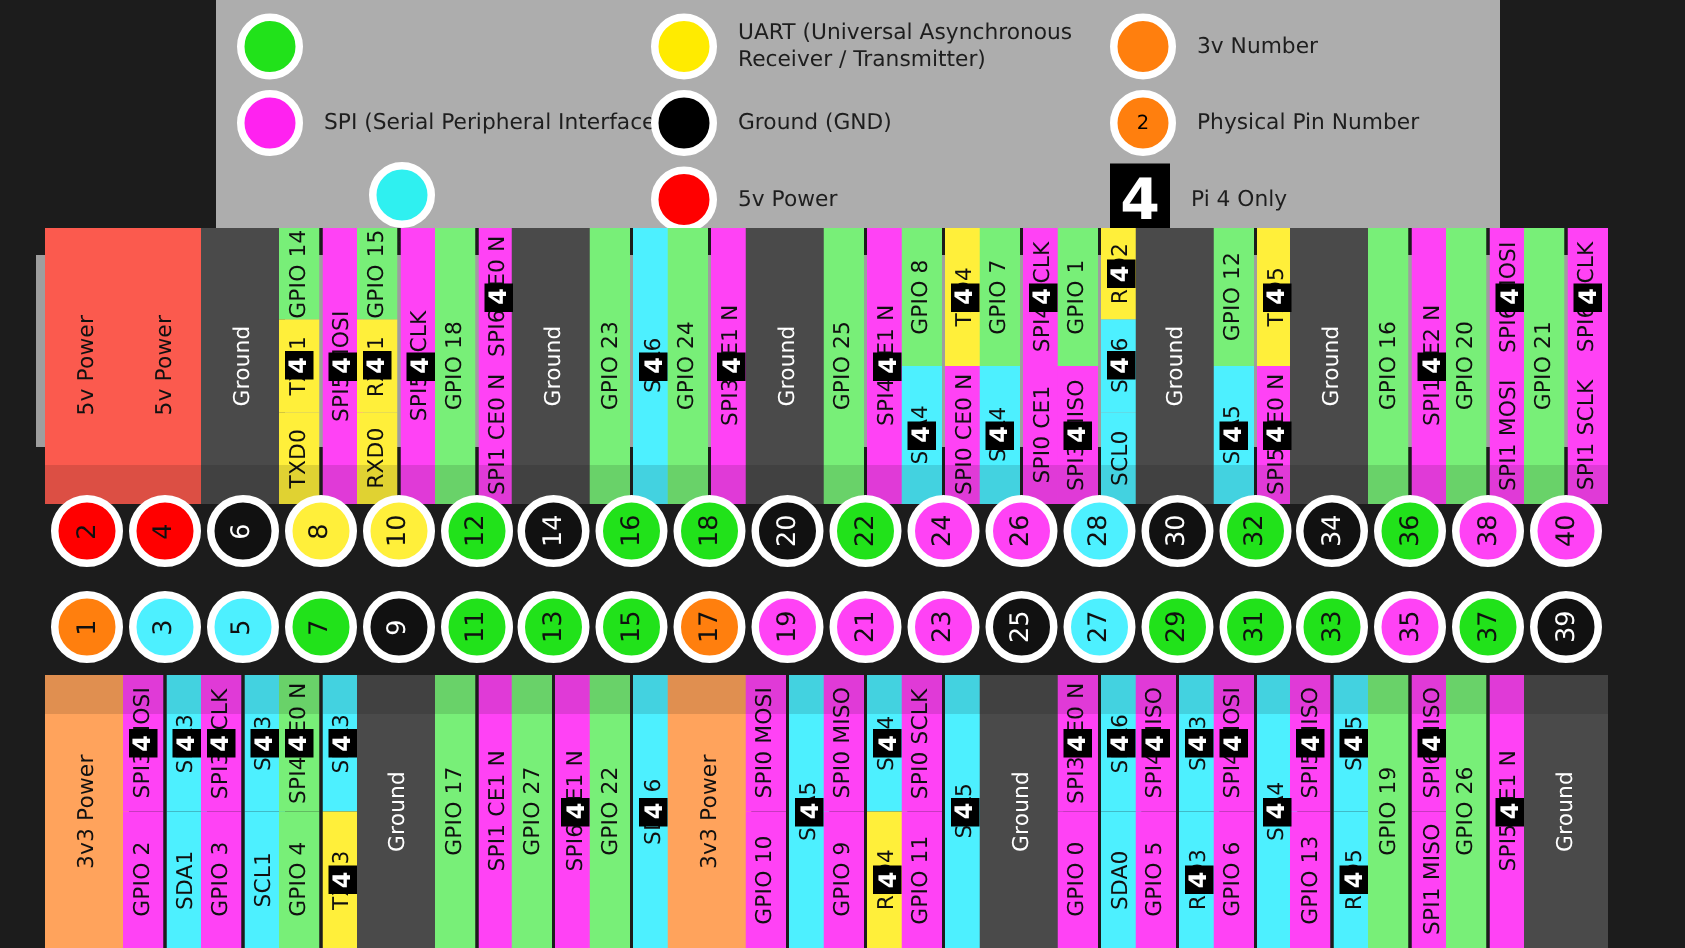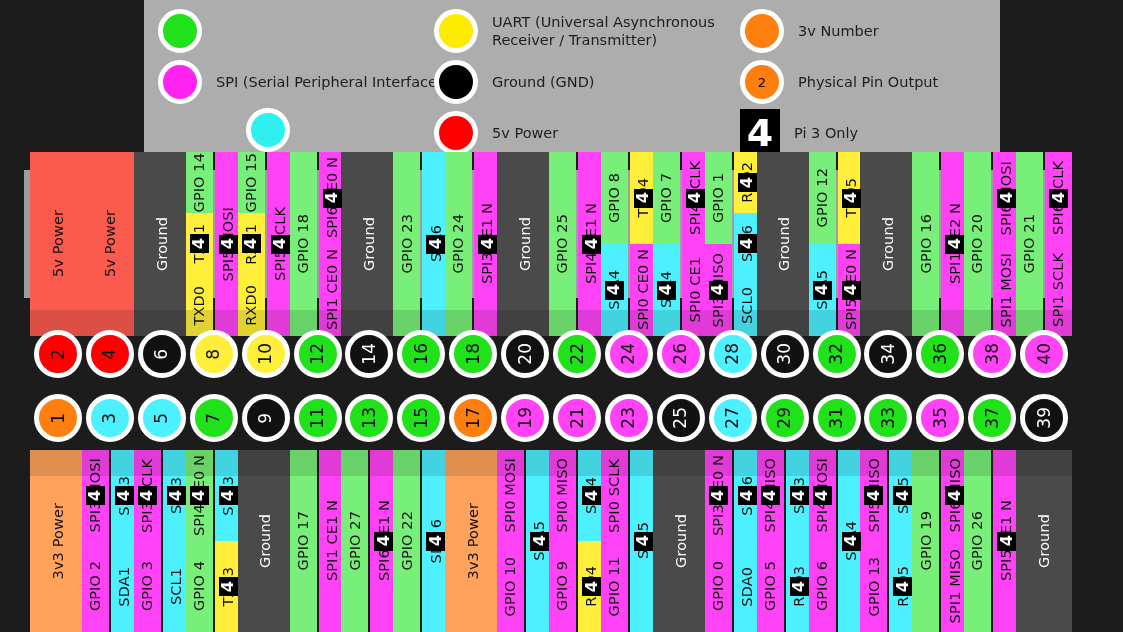--- a/index.html
+++ b/index.html
@@ -91,25 +91,25 @@
       <div class="lg-row" style="left: 290px; top: 108px;">
         <div class="lg-dot" style="background: rgb(255, 0, 0);"></div>
         <div class="lg-txt">5v Power</div>
       </div>
       <div class="lg-row" style="left: 596px; top: 6px;">
         <div class="lg-dot" style="background: rgb(255, 127, 14);"></div>
         <div class="lg-txt">3v Number</div>
       </div>
       <div class="lg-row" style="left: 596px; top: 57px;">
         <div class="lg-dot" style="background: rgb(255, 127, 14);">2</div>
-        <div class="lg-txt">Physical Pin Output</div>
+        <div class="lg-txt">Physical Pin Number</div>
       </div>
       <div class="lg-row" style="left: 596px; top: 108px;">
         <div class="lg-sq">4</div>
-        <div class="lg-txt">Pi 3 Only</div>
+        <div class="lg-txt">Pi 4 Only</div>
       </div>
     </div>
   <div id="band"></div>
   <div id="board">
       <div class="col" style="left: 28px;">
         <div class="bot-labels">
           <div class="bar wide">
             <div class="seg" style="background: rgb(255, 163, 92); flex: 1 1 0px;">
               <span class="vtx dark">3v3 Power</span>
             </div>

